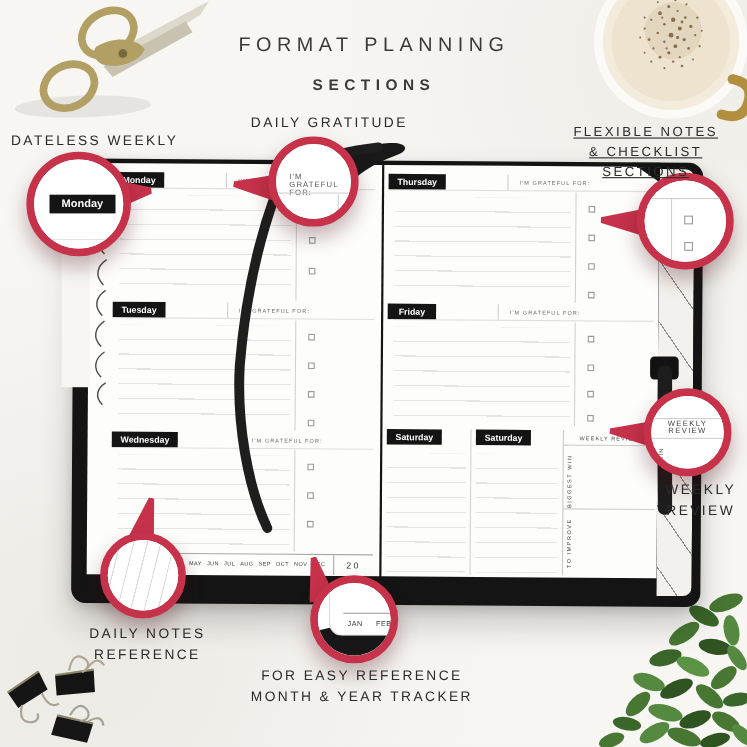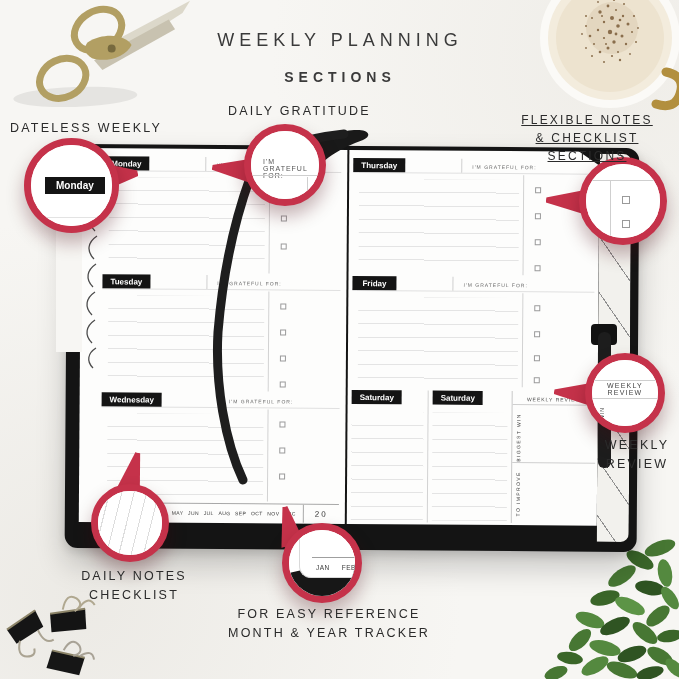--- a/index.html
+++ b/index.html
@@ -182,21 +182,21 @@
       <ellipse cx="60" cy="130" rx="13" ry="6" fill="#3a6629" transform="rotate(10 60 130)"></ellipse>
       <ellipse cx="85" cy="138" rx="15" ry="7" fill="#54893f" transform="rotate(-30 85 138)"></ellipse>
       <ellipse cx="112" cy="142" rx="16" ry="7" fill="#477733" transform="rotate(20 112 142)"></ellipse>
       <ellipse cx="140" cy="145" rx="14" ry="6" fill="#2f5422" transform="rotate(-15 140 145)"></ellipse>
       <ellipse cx="165" cy="140" rx="12" ry="6" fill="#54893f" transform="rotate(45 165 140)"></ellipse>
       <ellipse cx="46" cy="145" rx="12" ry="6" fill="#477733" transform="rotate(-20 46 145)"></ellipse>
     </g>
   </svg>
 
   <div class="title">
-    <div class="l1">WEEKLY PLANNING</div>
+    <div class="l1">FORMAT PLANNING</div>
     <div class="l2">SECTIONS</div>
   </div>
 
   <div id="book">
     <div id="page-stack"></div>
 
     <div id="left-page" class="page lp">
 
       <div class="day-sec" style="top:8px;height:118px;">
         <div class="day-head">
@@ -343,21 +343,21 @@
   <div class="callout c-center" style="left:494px;top:111px;width:186px;font-size:12px;text-decoration:underline;">
     <div>FLEXIBLE NOTES</div>
     <div>&amp; CHECKLIST SECTIONS</div>
   </div>
   <div class="callout c-center" style="left:592px;top:436px;width:90px;">
     <div>WEEKLY</div>
     <div>REVIEW</div>
   </div>
   <div class="callout c-center" style="left:68px;top:567px;width:132px;">
     <div>DAILY NOTES</div>
-    <div>CHECKLIST</div>
+    <div>REFERENCE</div>
   </div>
   <div class="callout c-center" style="left:216px;top:605px;width:226px;">
     <div>FOR EASY REFERENCE</div>
     <div>MONTH &amp; YEAR TRACKER</div>
   </div>
 
   <div class="ptr ptr-right" style="left:104px;top:158px;width:34px;height:34px;transform:rotate(-6deg);"></div>
   <div class="mag" style="left:24px;top:138px;width:95px;height:95px;">
     <div class="mag-inner">
       <div class="mini-lines"></div>

